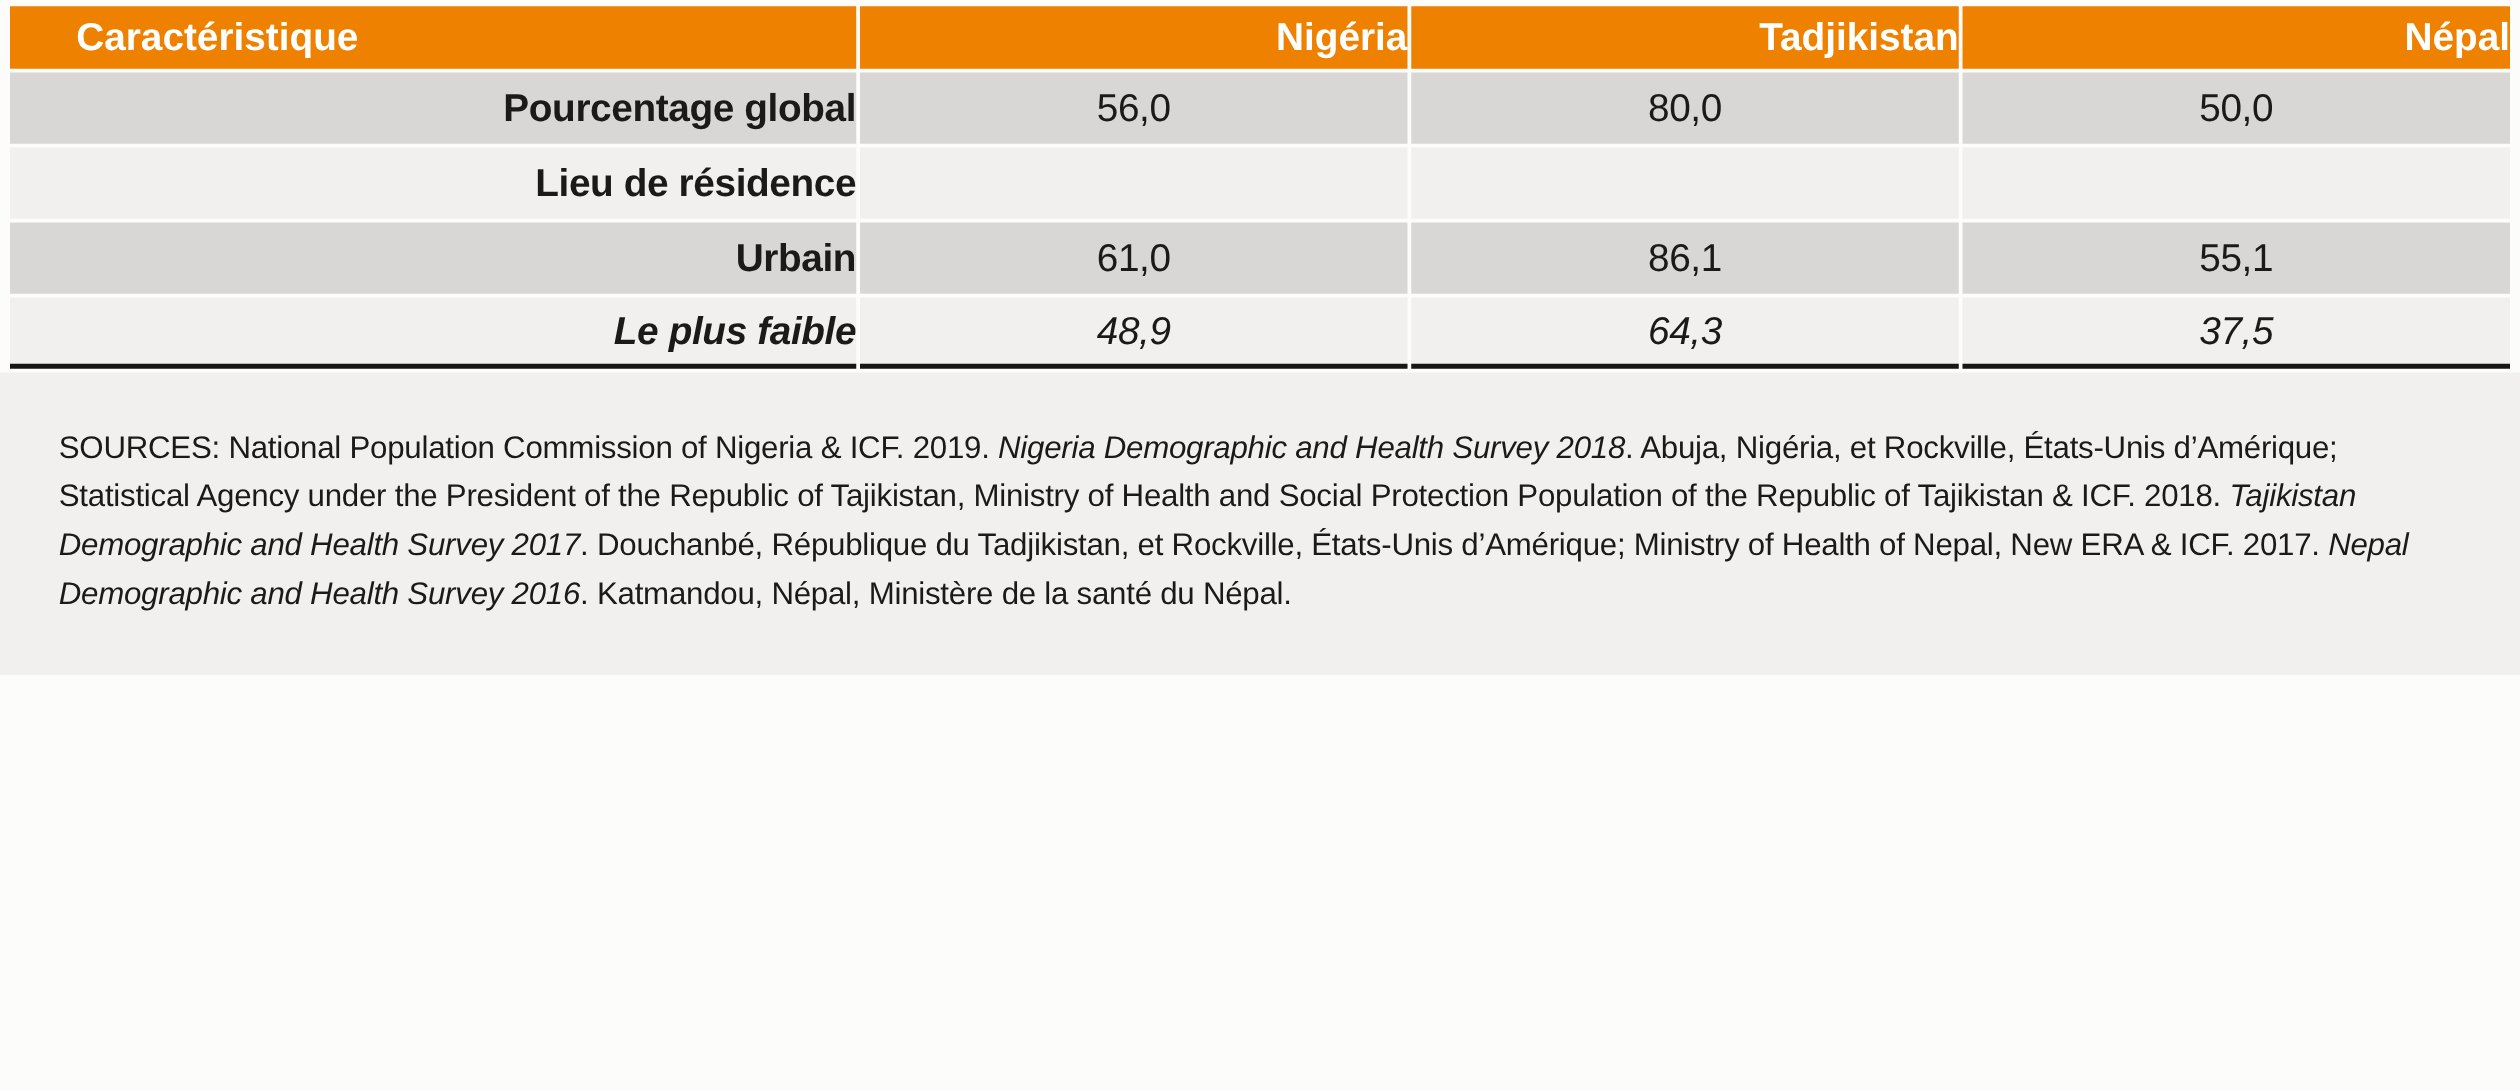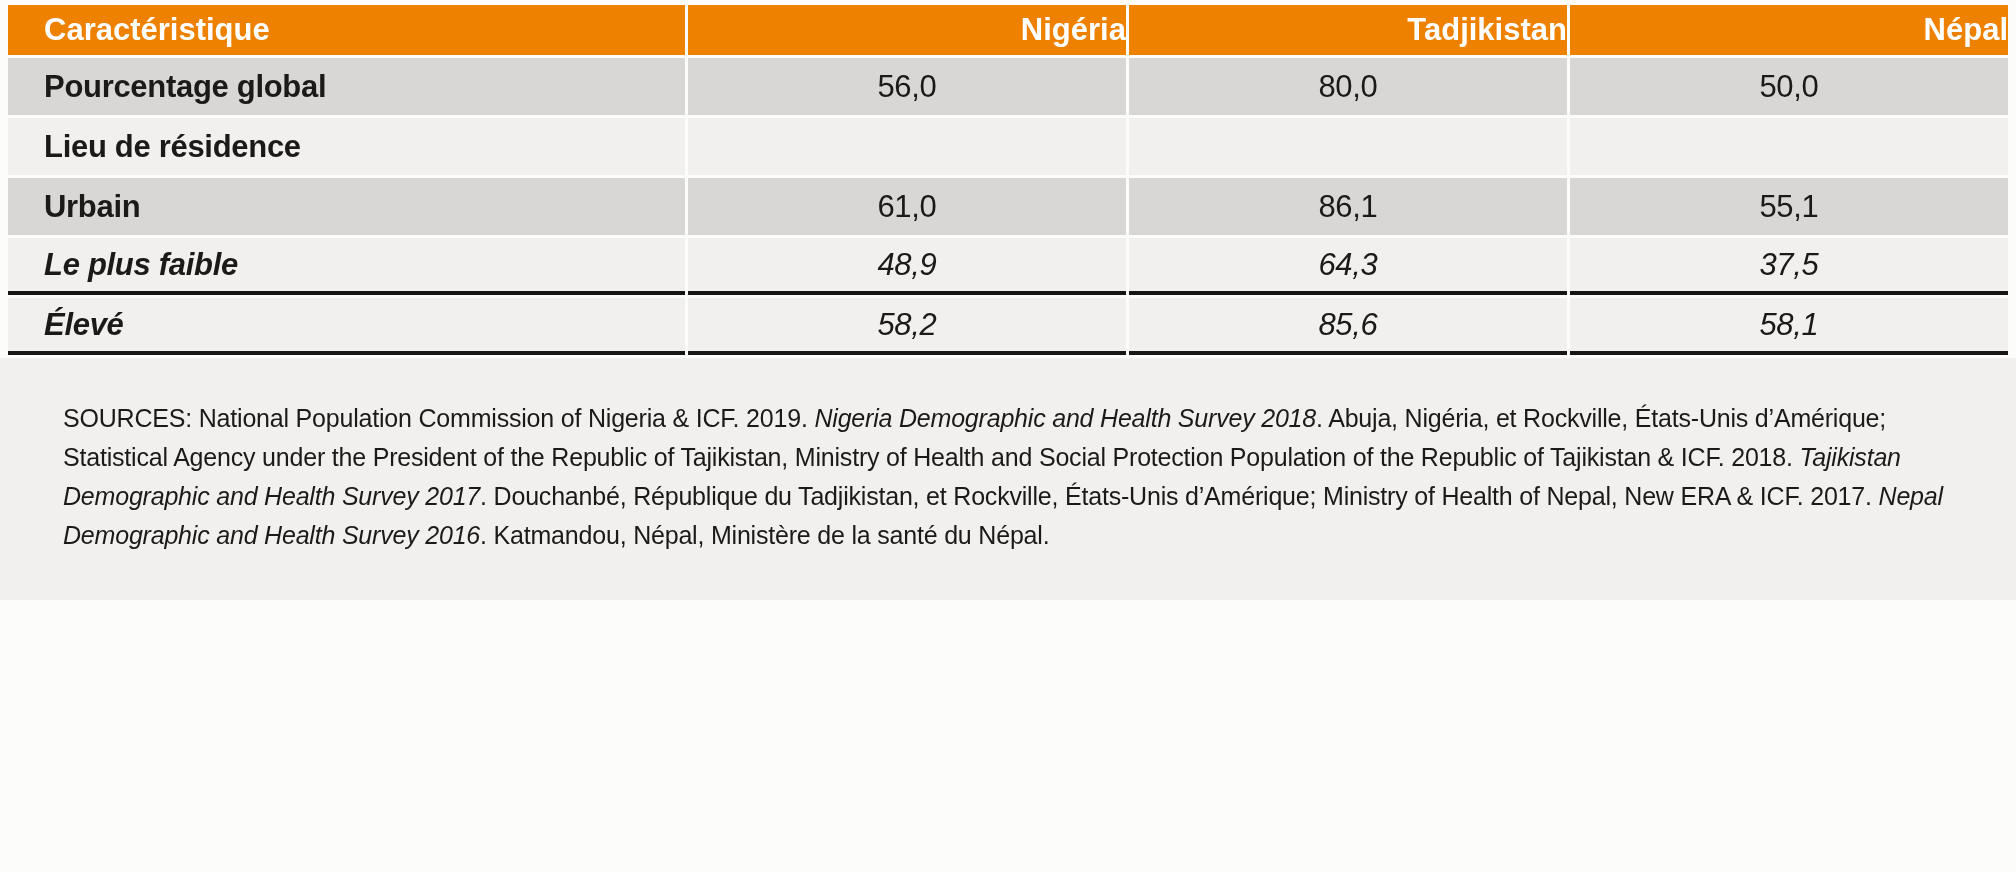--- a/index.html
+++ b/index.html
@@ -27,51 +27,50 @@
   }
   thead th{
     background:var(--orange);
     color:#ffffff;
     height:50px;
     font-size:31px;
     font-weight:bold;
     padding:0;
     vertical-align:middle;
   }
-  th.char-col{text-align:left;padding-left:36px;}
+  th.char-col{text-align:left;padding-left:53px;}
   th.country-col{text-align:right;}
   tbody td{
     height:57px;
     font-size:31px;
     padding:0;
     vertical-align:middle;
   }
   td.row-label{
     font-weight:bold;
-    text-align:left;
+    text-align:right;
     padding-left:36px;
     letter-spacing:-0.3px;
   }
   td.cell-value{text-align:center;font-weight:normal;letter-spacing:-0.3px;}
   tr.shade-gray td{background:var(--row-gray);}
   tr.shade-light td{background:var(--row-light);}
   tr.sep-black td{border-bottom:4px solid var(--line-black);font-style:italic;}
   tr.sep-thick td{border-bottom:6px solid var(--line-black);}
   .sources-wrap{
     background:var(--row-light);
     min-height:190px;
     padding:16px 42px 20px 47px;
   }
   .sources-text{
     font-size:25px;
     line-height:39px;
     letter-spacing:-0.2px;
     max-width:1935px;
     color:var(--ink);
-    margin-left:16px;
   }
   .sources-text i{font-style:italic;}
 </style>
 </head>
 <body>
 
 <div class="table-wrap">
   <table class="stats-table">
     <colgroup>
       <col style="width:34%">
@@ -105,25 +104,19 @@
           <td class="cell-value">61,0</td>
           <td class="cell-value">86,1</td>
           <td class="cell-value">55,1</td>
         </tr>
         <tr class="shade-light sep-black">
           <td class="row-label">Le plus faible</td>
           <td class="cell-value">48,9</td>
           <td class="cell-value">64,3</td>
           <td class="cell-value">37,5</td>
         </tr>
-        <tr class="shade-light sep-black">
-          <td class="row-label">Élevé</td>
-          <td class="cell-value">58,2</td>
-          <td class="cell-value">85,6</td>
-          <td class="cell-value">58,1</td>
-        </tr>
       </tbody>
   </table>
 </div>
 
 <div class="sources-wrap">
   <p class="sources-text" id="sources-text"><span>SOURCES: National Population Commission of Nigeria &amp; ICF. 2019. </span><i>Nigeria Demographic and Health Survey 2018</i><span>. Abuja, Nigéria, et Rockville, États-Unis d’Amérique; Statistical Agency under the President of the Republic of Tajikistan, Ministry of Health and Social Protection Population of the Republic of Tajikistan &amp; ICF. 2018. </span><i>Tajikistan Demographic and Health Survey 2017</i><span>. Douchanbé, République du Tadjikistan, et Rockville, États-Unis d’Amérique; Ministry of Health of Nepal, New ERA &amp; ICF. 2017. </span><i>Nepal Demographic and Health Survey 2016</i><span>. Katmandou, Népal, Ministère de la santé du Népal.</span></p>
 </div>
 
 </body></html>

